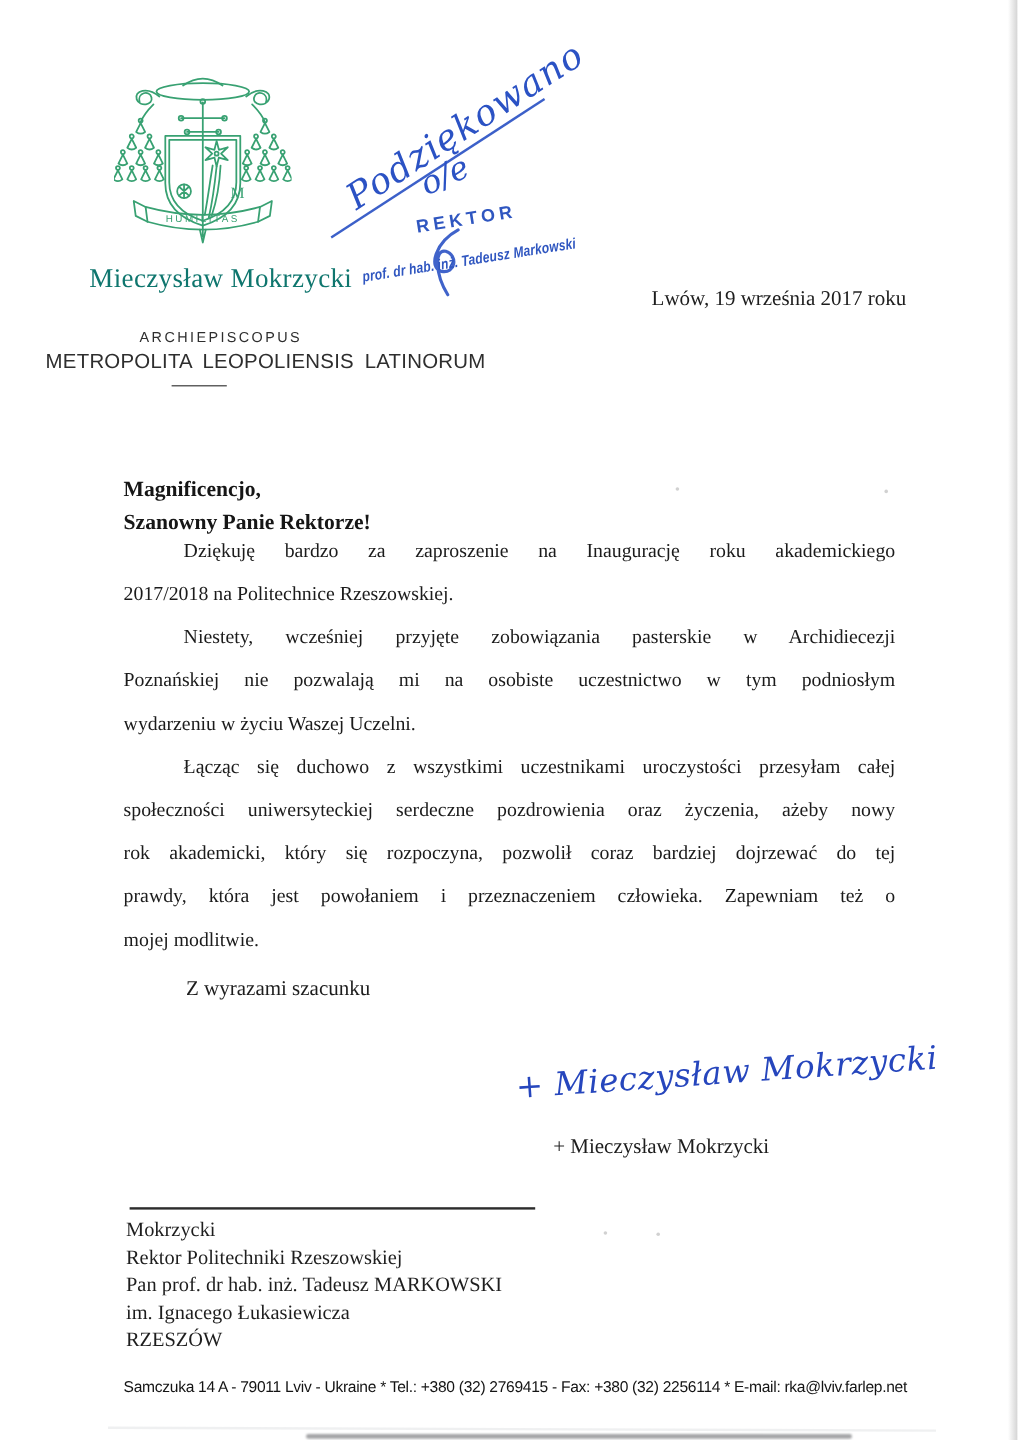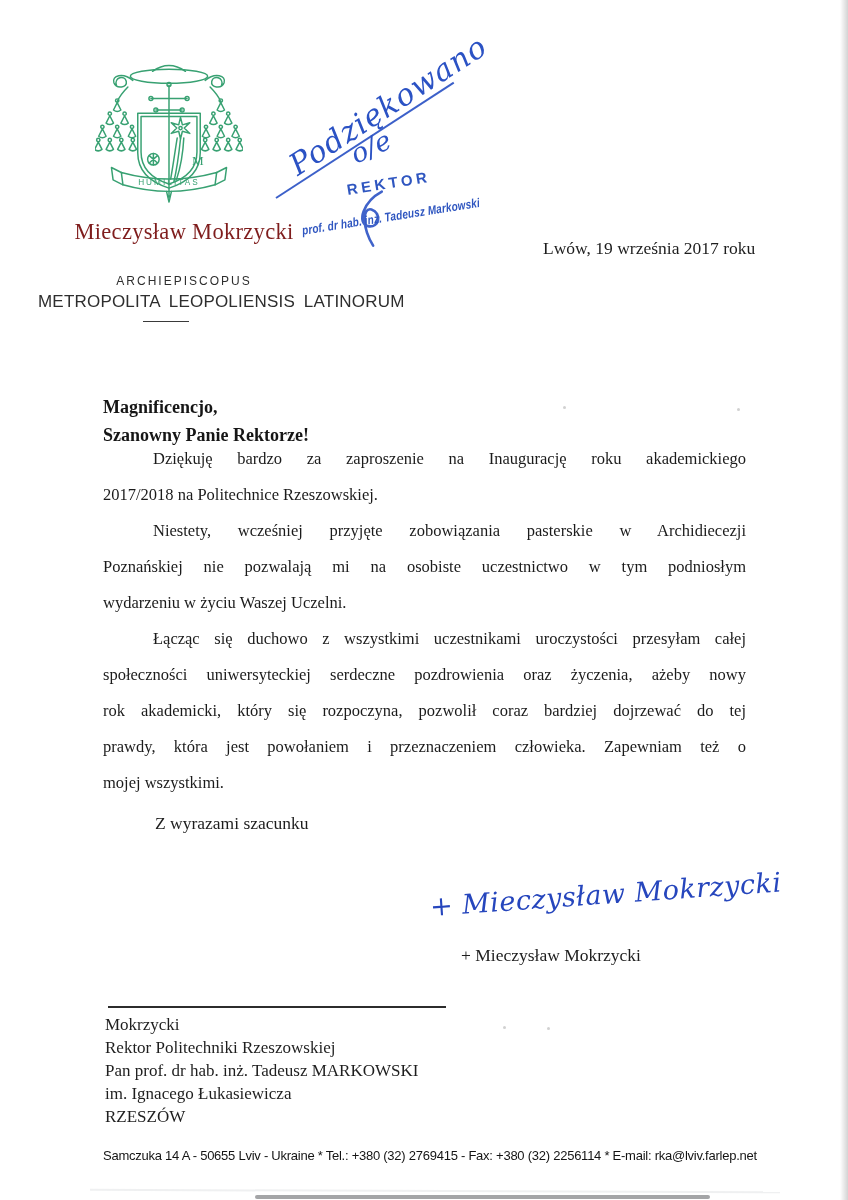--- a/index.html
+++ b/index.html
@@ -7,21 +7,21 @@
     width:848px;height:1200px;position:relative;overflow:hidden;
     background:#ffffff;color:#1d1d1d;
     font-family:"Liberation Serif", serif;
   }
   .abs{position:absolute;}
 
   
   #coa{left:95px;top:58px;width:148px;height:150px;}
   #coa svg{display:block;width:100%;height:100%;}
   #lh-text{left:38px;top:216px;width:292px;text-align:center;}
-  .lh-name{font-size:22.5px;line-height:32px;color:#7f1d1d;letter-spacing:.3px;}
+  .lh-name{font-size:22.5px;line-height:32px;color:#0f766e;letter-spacing:.3px;}
   .lh-title{font-family:"Liberation Sans",sans-serif;color:#2e2e2e;}
   .lh-title.t1{font-size:12px;letter-spacing:2px;margin-top:23px;line-height:20px;}
   .lh-title.t2{font-size:17px;letter-spacing:.2px;word-spacing:4px;line-height:21px;white-space:nowrap;text-align:center;}
   .lh-rule{width:46px;border-top:1.7px solid #3a3a3a;margin:9px 0 0 105px;}
 
   
   .ink{color:#2b52c4;}
   #note-line{left:276px;top:197px;width:212px;height:0;border-top:2.4px solid #2b52c4;
     transform:rotate(-33deg);transform-origin:left center;opacity:.92;}
   #note-text{left:292px;top:150px;font-family:"DejaVu Serif",serif;font-style:italic;
@@ -171,38 +171,38 @@
 <div class="abs" id="body">
   <div class="bl first">Dziękuję bardzo za zaproszenie na Inaugurację roku akademickiego</div>
   <div class="bl last">2017/2018 na Politechnice Rzeszowskiej.</div>
   <div class="bl first">Niestety, wcześniej przyjęte zobowiązania pasterskie w Archidiecezji</div>
   <div class="bl">Poznańskiej nie pozwalają mi na osobiste uczestnictwo w tym podniosłym</div>
   <div class="bl last">wydarzeniu w życiu Waszej Uczelni.</div>
   <div class="bl first">Łącząc się duchowo z wszystkimi uczestnikami uroczystości przesyłam całej</div>
   <div class="bl">społeczności uniwersyteckiej serdeczne pozdrowienia oraz życzenia, ażeby nowy</div>
   <div class="bl">rok akademicki, który się rozpoczyna, pozwolił coraz bardziej dojrzewać do tej</div>
   <div class="bl">prawdy, która jest powołaniem i przeznaczeniem człowieka. Zapewniam też o</div>
-  <div class="bl last">mojej wszystkimi.</div>
+  <div class="bl last">mojej modlitwie.</div>
 </div>
 
 <div class="abs" id="closing">Z wyrazami szacunku</div>
 
 <div class="abs" id="sig-hand">+ Mieczysław Mokrzycki</div>
 <div class="abs" id="sig-print">+ Mieczysław Mokrzycki</div>
 
 <div class="abs" id="recip-rule"></div>
 <div class="abs" id="recipient">
   <div>Mokrzycki</div>
   <div>Rektor Politechniki Rzeszowskiej</div>
   <div>Pan prof. dr hab. inż. Tadeusz MARKOWSKI</div>
   <div>im. Ignacego Łukasiewicza</div>
   <div>RZESZÓW</div>
 </div>
 
-<div class="abs" id="footer">Samczuka 14 A - 50655 Lviv - Ukraine * Tel.: +380 (32) 2769415 - Fax: +380 (32) 2256114 * E-mail: rka@lviv.farlep.net</div>
+<div class="abs" id="footer">Samczuka 14 A - 79011 Lviv - Ukraine * Tel.: +380 (32) 2769415 - Fax: +380 (32) 2256114 * E-mail: rka@lviv.farlep.net</div>
 
 <div class="abs" id="edge-right"></div>
 <div class="abs" id="smudge-line"></div>
 <div class="abs" id="smudge-bottom"></div>
 <div class="abs speck" style="left:563px;top:406px;"></div>
 <div class="abs speck" style="left:737px;top:408px;"></div>
 <div class="abs speck" style="left:503px;top:1026px;"></div>
 <div class="abs speck" style="left:547px;top:1027px;"></div>
 
 </body></html>

